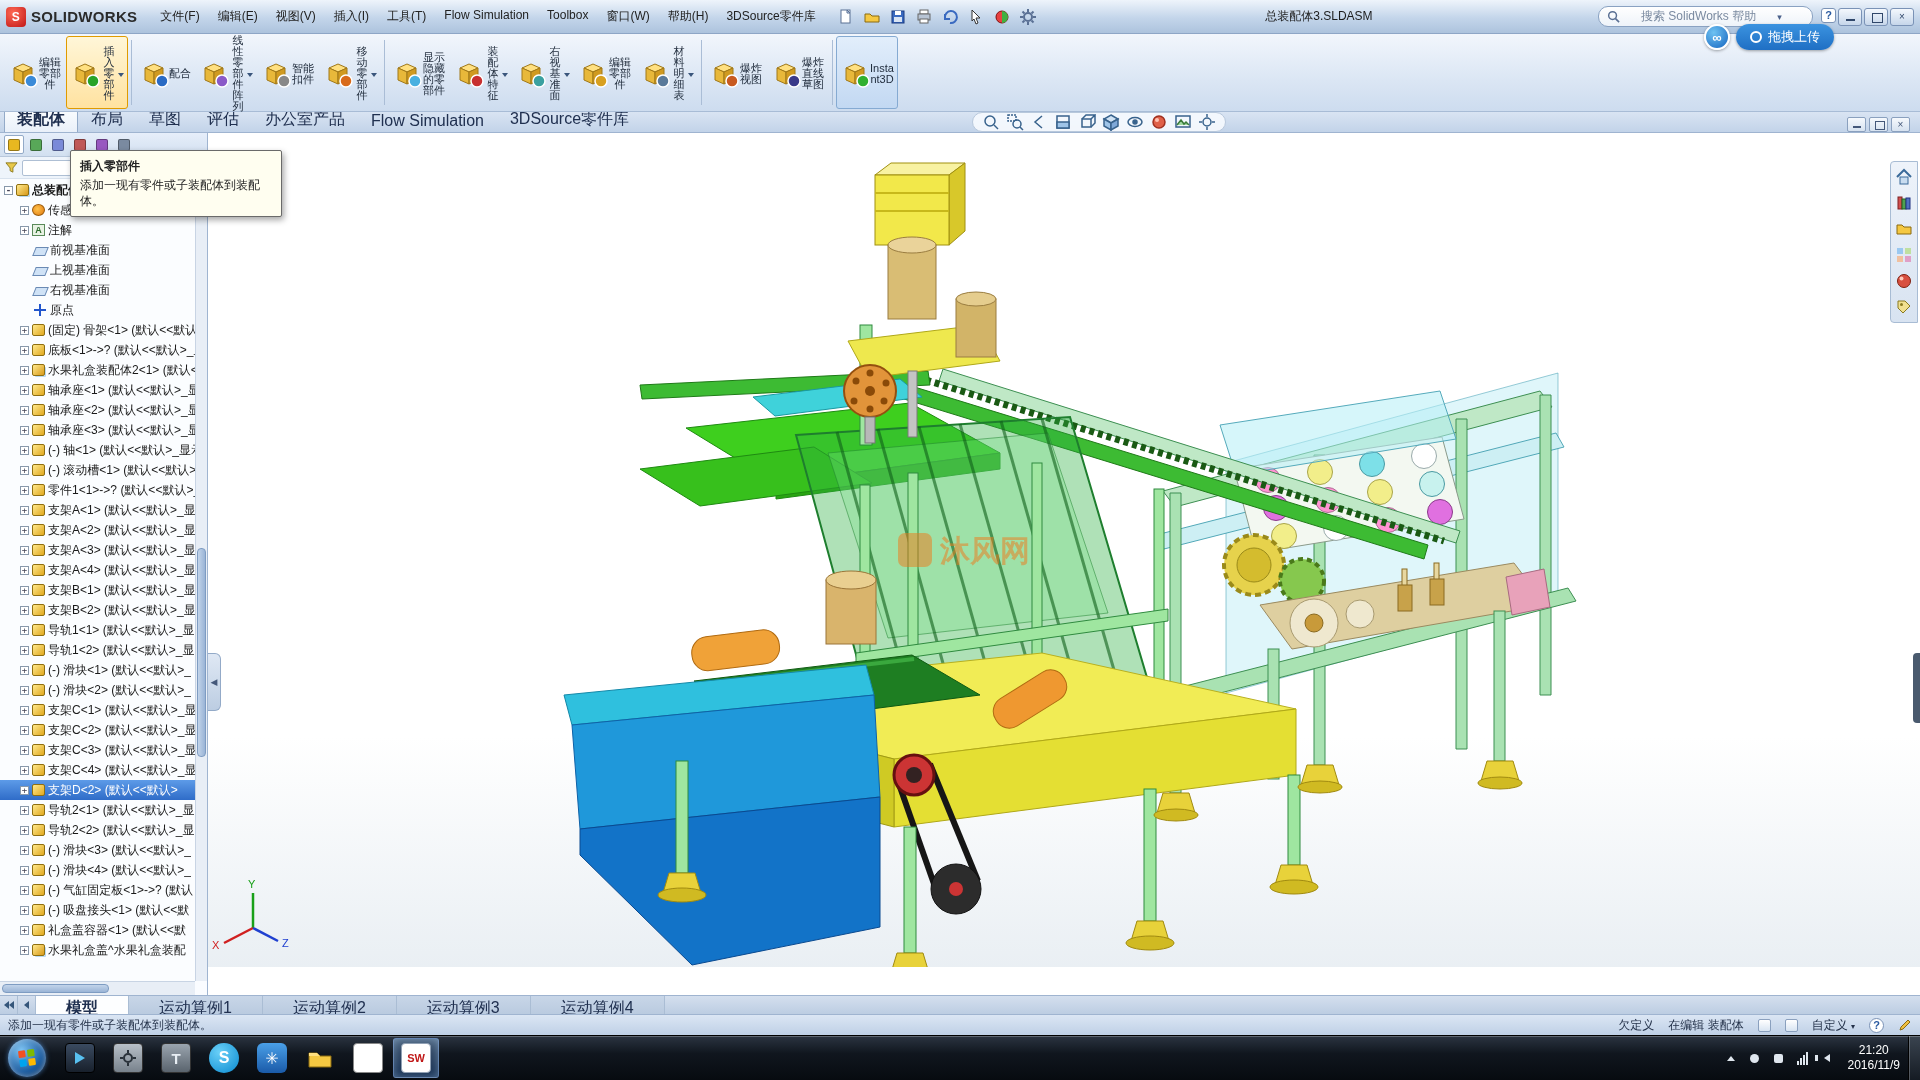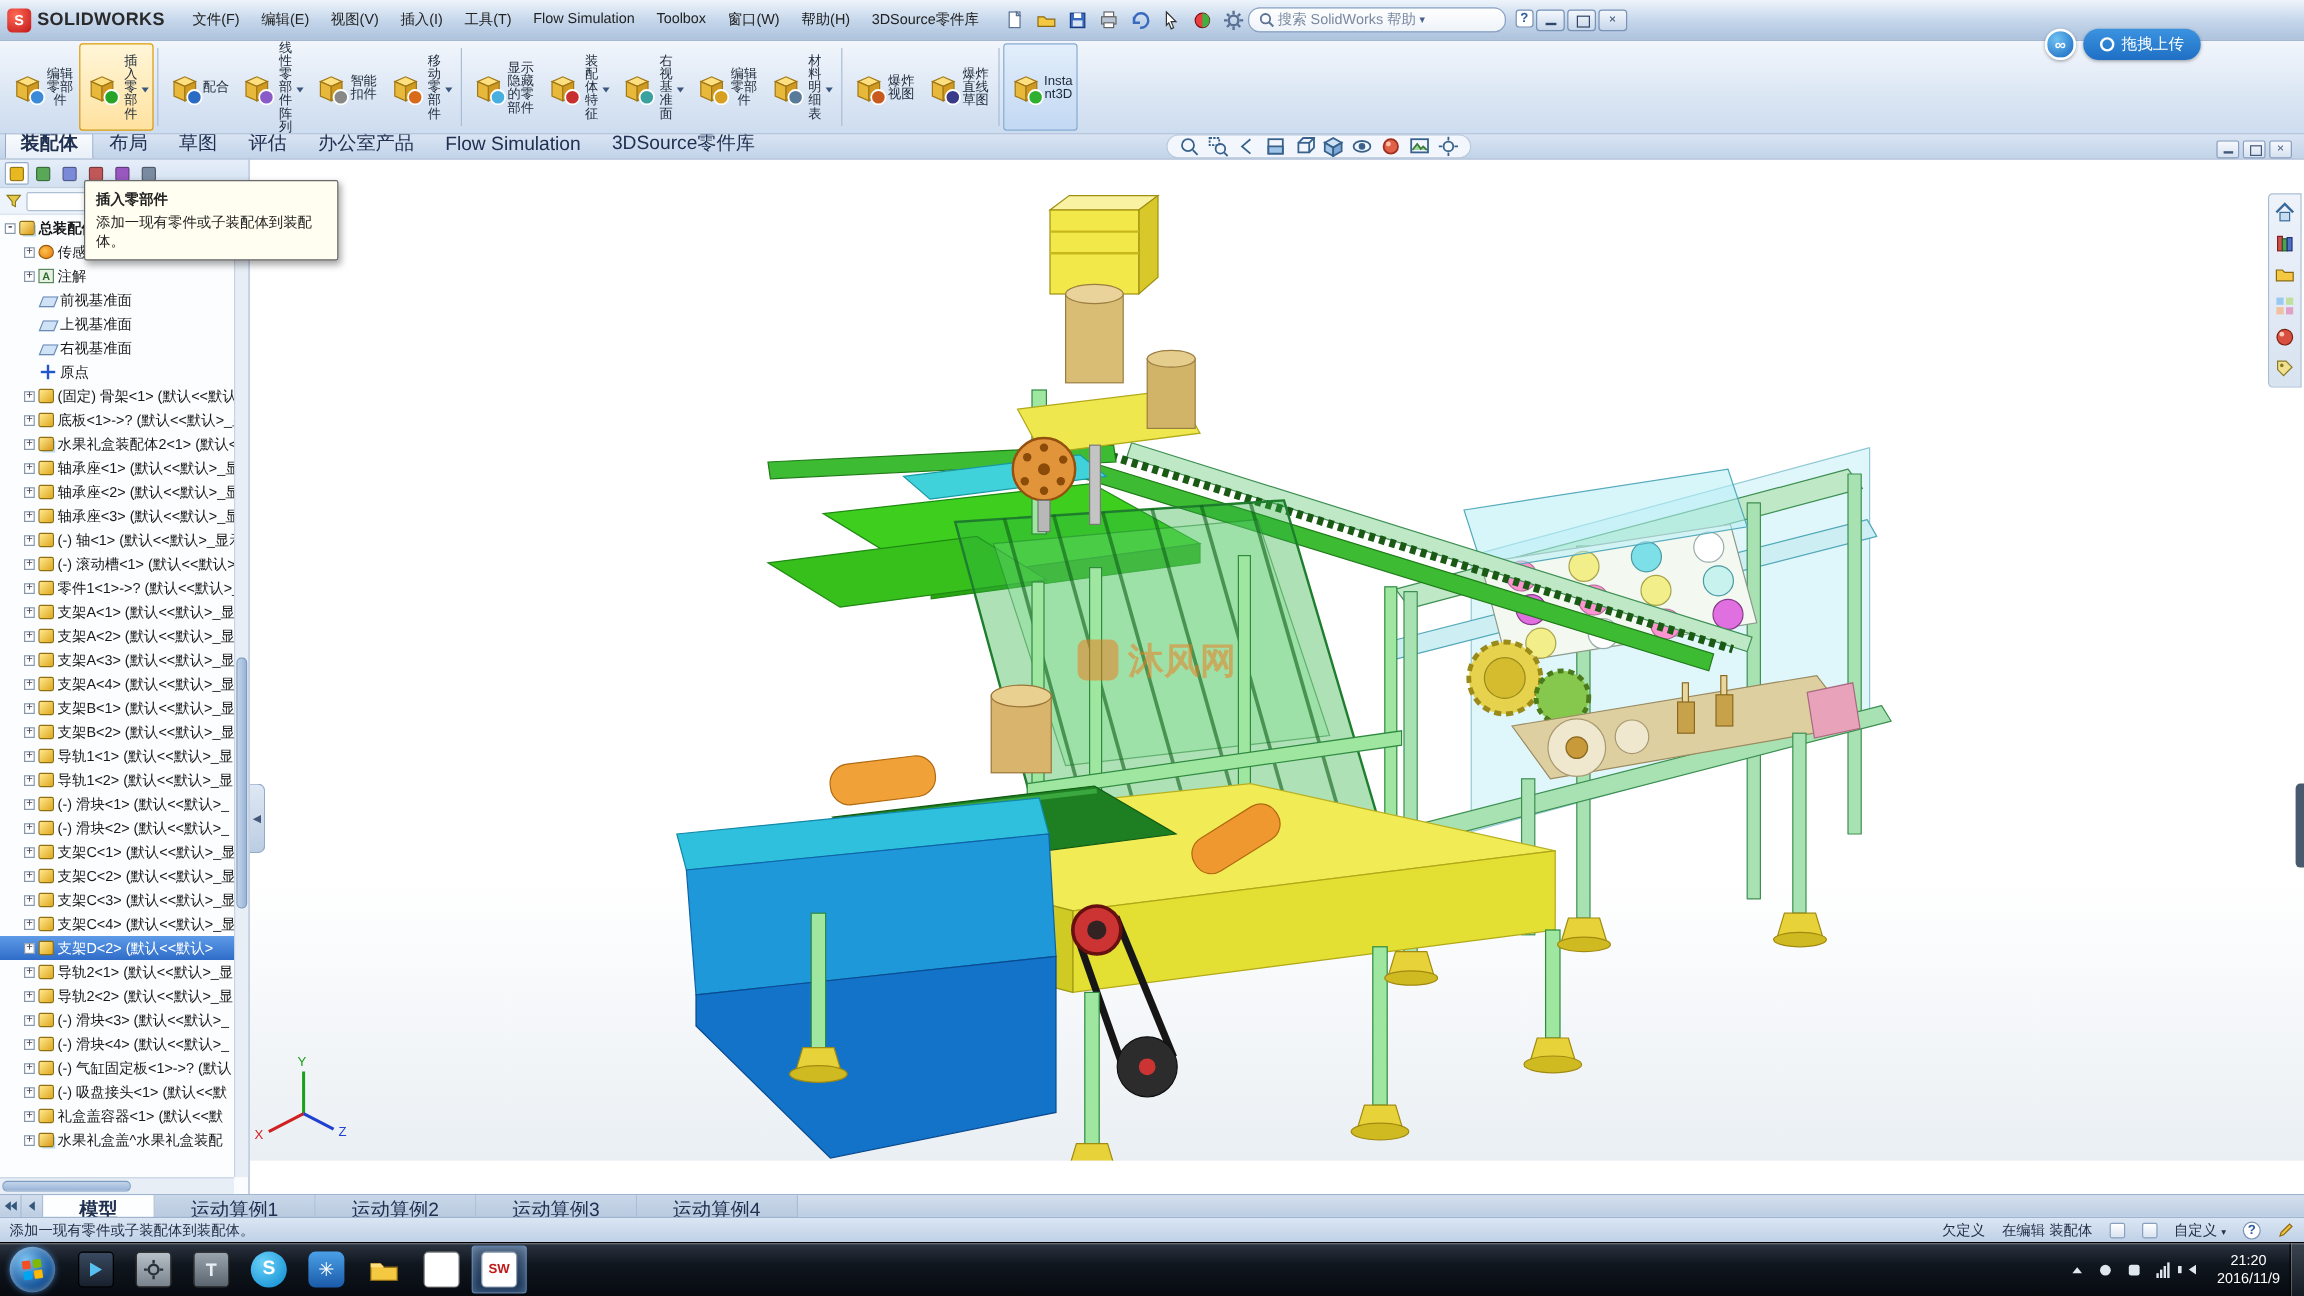--- a/index.html
+++ b/index.html
@@ -7,21 +7,21 @@
 body{font-family:"Liberation Sans","DejaVu Sans",sans-serif;font-size:12px;color:#222;background:#fff;position:relative}
 
 #titlebar{position:absolute;top:0;left:0;width:1920px;height:34px;background:linear-gradient(#eef4fb,#c3d5ea 55%,#adc3dd);border-bottom:1px solid #8ea6c6;display:flex;align-items:center;padding:0 6px;z-index:30}
 .brand{display:flex;align-items:center;gap:5px;font-weight:bold;font-size:15px;color:#2a2a2a;letter-spacing:.3px}
 .brand .logo{width:20px;height:20px;border-radius:4px;background:radial-gradient(circle at 35% 30%,#ff6a55,#c01616);color:#fff;font-size:12px;display:flex;align-items:center;justify-content:center;font-weight:bold}
 #menus{display:flex;margin-left:14px}
 .mitem{padding:4px 9px;white-space:nowrap;cursor:default;border-radius:2px}
 #qicons{display:flex;align-items:center;gap:3px;margin-left:10px}
 .qbtn{width:23px;height:22px;display:flex;align-items:center;justify-content:center;border:1px solid transparent;border-radius:2px}
 .doc-title{flex:1;text-align:center;font-size:12px;color:#1c1c1c;white-space:nowrap;overflow:hidden}
-.search{display:flex;align-items:center;gap:3px;background:linear-gradient(#fff,#eef3f9);border:1px solid #8aa2c2;border-radius:10px;height:21px;padding:0 8px;width:215px;color:#7a8aa0;white-space:nowrap}
+.search{display:flex;align-items:center;gap:21px;background:linear-gradient(#fff,#eef3f9);border:1px solid #8aa2c2;border-radius:10px;height:21px;padding:0 8px;width:215px;color:#7a8aa0;white-space:nowrap}
 .search .chev{color:#4a608a;font-size:9px}
 .winbtns{display:flex;gap:2px;margin-left:8px}
 .wbtn{width:24px;height:18px;border:1px solid #7a92b6;border-radius:3px;background:linear-gradient(#f4f8fd,#c6d6ea);display:flex;align-items:center;justify-content:center;font-size:10px;color:#30476a;position:relative}
 .wbtn.min::after{content:"";position:absolute;bottom:4px;left:7px;width:9px;height:2px;background:#30476a}
 .wbtn.max::after{content:"";position:absolute;top:4px;left:7px;width:9px;height:8px;border:1.5px solid #30476a}
 
 #badge-wrap{position:absolute;top:24px;right:86px;display:flex;align-items:center;gap:6px;z-index:60}
 .roundlogo{width:26px;height:26px;border-radius:50%;background:radial-gradient(circle at 35% 30%,#6ec2f2,#1565c0);border:2px solid #fff;box-shadow:0 1px 3px rgba(0,0,0,.35);color:#fff;font-weight:bold;display:flex;align-items:center;justify-content:center;font-size:13px}
 .badge{display:flex;align-items:center;gap:6px;background:linear-gradient(#3b93e0,#1f6fc4);border-radius:13px;height:26px;padding:0 14px;color:#fff;font-size:13px;box-shadow:0 1px 3px rgba(0,0,0,.35);white-space:nowrap}
 .badge .bicon{width:12px;height:12px;border:2px solid #fff;border-radius:50%;position:relative}
@@ -185,20 +185,21 @@
             <line x1="1" y1="9" x2="4" y2="9"></line>
             <line x1="14" y1="9" x2="17" y2="9"></line>
             <line x1="3.5" y1="3.5" x2="5.5" y2="5.5"></line>
             <line x1="12.5" y1="12.5" x2="14.5" y2="14.5"></line>
             <line x1="3.5" y1="14.5" x2="5.5" y2="12.5"></line>
             <line x1="12.5" y1="5.5" x2="14.5" y2="3.5"></line>
           </g>
         </svg>
       </span>
     </div>
+  <div class="doc-title">总装配体3.SLDASM</div>
   <div class="search">
     <svg width="13" height="13" viewBox="0 0 14 14">
         <circle cx="6" cy="6" r="4.2" fill="none" stroke="#5a7094" stroke-width="1.6"></circle>
         <line x1="9.2" y1="9.2" x2="13" y2="13" stroke="#5a7094" stroke-width="1.8"></line>
       </svg>
     <span>搜索 SolidWorks 帮助</span>
     <span class="chev">▾</span>
   </div>
   <div class="winbtns">
     <span class="wbtn qmark" style="border-radius:3px">?</span>

